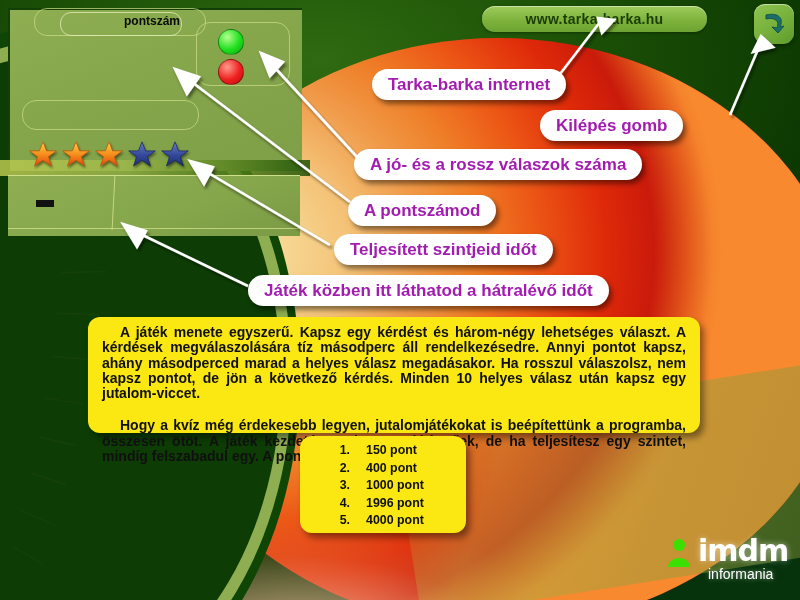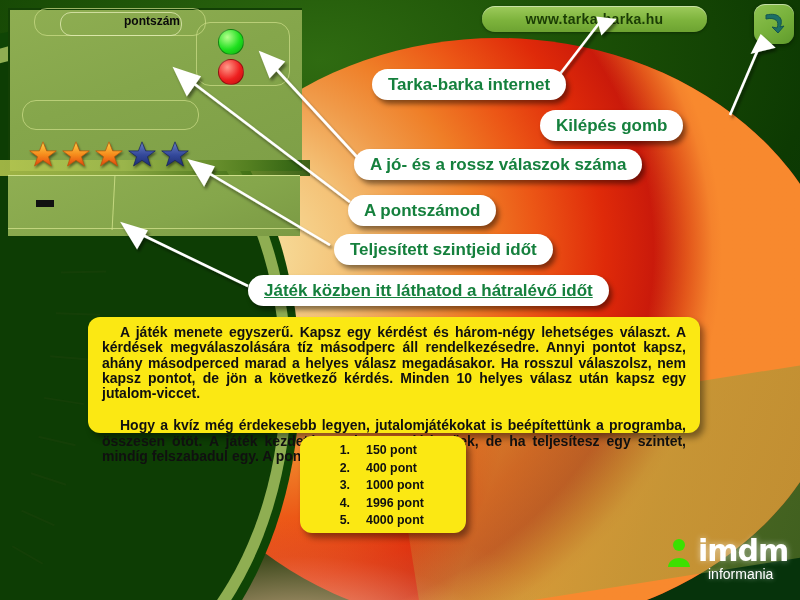--- a/index.html
+++ b/index.html
@@ -68,28 +68,28 @@
 
   
   #exitbtn{position:absolute;left:754px;top:4px;width:40px;height:40px;border-radius:11px;
     background:linear-gradient(145deg,#8fc351 0%,#76b03a 55%,#5f9a2c 100%);
     box-shadow:inset 0 1px 0 rgba(255,255,255,.5),0 2px 4px rgba(0,0,0,.4);
     display:flex;align-items:center;justify-content:center;}
 
   
   .callout{position:absolute;background:#fff;border-radius:17px;height:31px;
     display:flex;align-items:center;padding:0 16px;white-space:nowrap;
-    font-size:17px;font-weight:bold;color:#15803d;
+    font-size:17px;font-weight:bold;color:#a21caf;
     box-shadow:3px 4px 5px rgba(0,0,0,.45);}
   #cal-1{left:372px;top:69px;}
   #cal-2{left:540px;top:110px;}
   #cal-3{left:354px;top:149px;}
   #cal-4{left:348px;top:195px;}
   #cal-5{left:334px;top:234px;}
-  #cal-6{left:248px;top:275px;text-decoration:underline;}
+  #cal-6{left:248px;top:275px;}
 
   
   #arrows{position:absolute;left:0;top:0;width:800px;height:600px;pointer-events:none;}
 
   
   #infobox{position:absolute;left:88px;top:317px;width:612px;height:116px;
     background:#fbe813;border-radius:12px;
     box-shadow:4px 5px 6px rgba(0,0,0,.40);
     padding:8px 14px 6px 14px;box-sizing:border-box;}
   #infobox p{margin:0;font-size:14px;line-height:15.3px;color:#101010;font-weight:bold;

